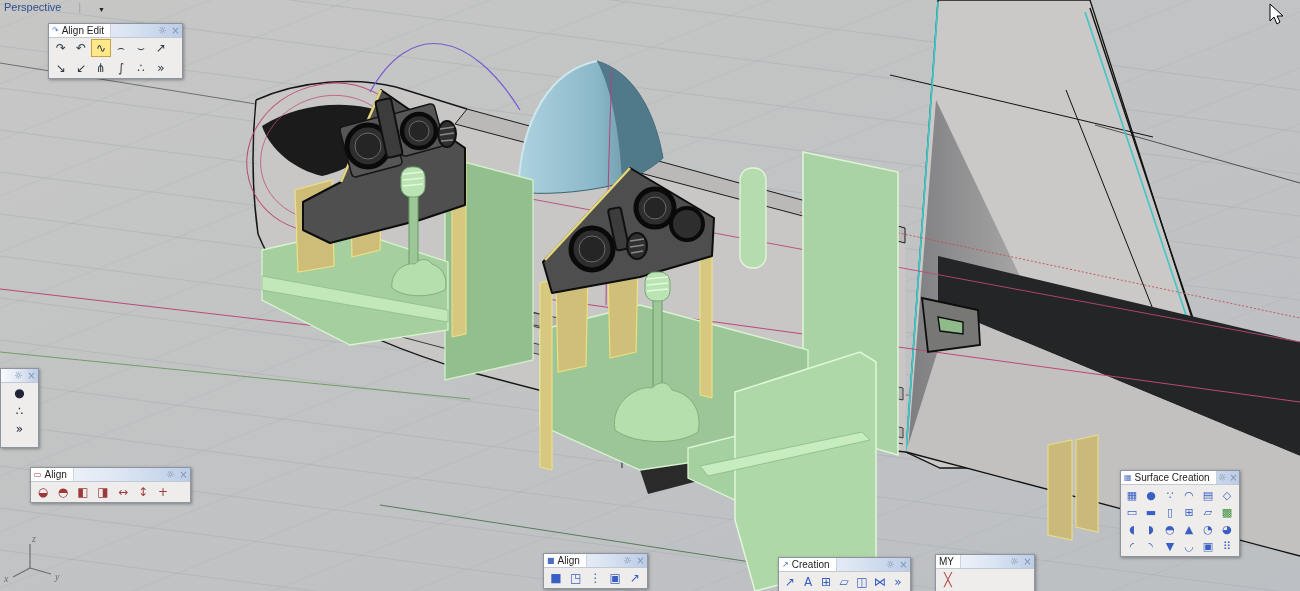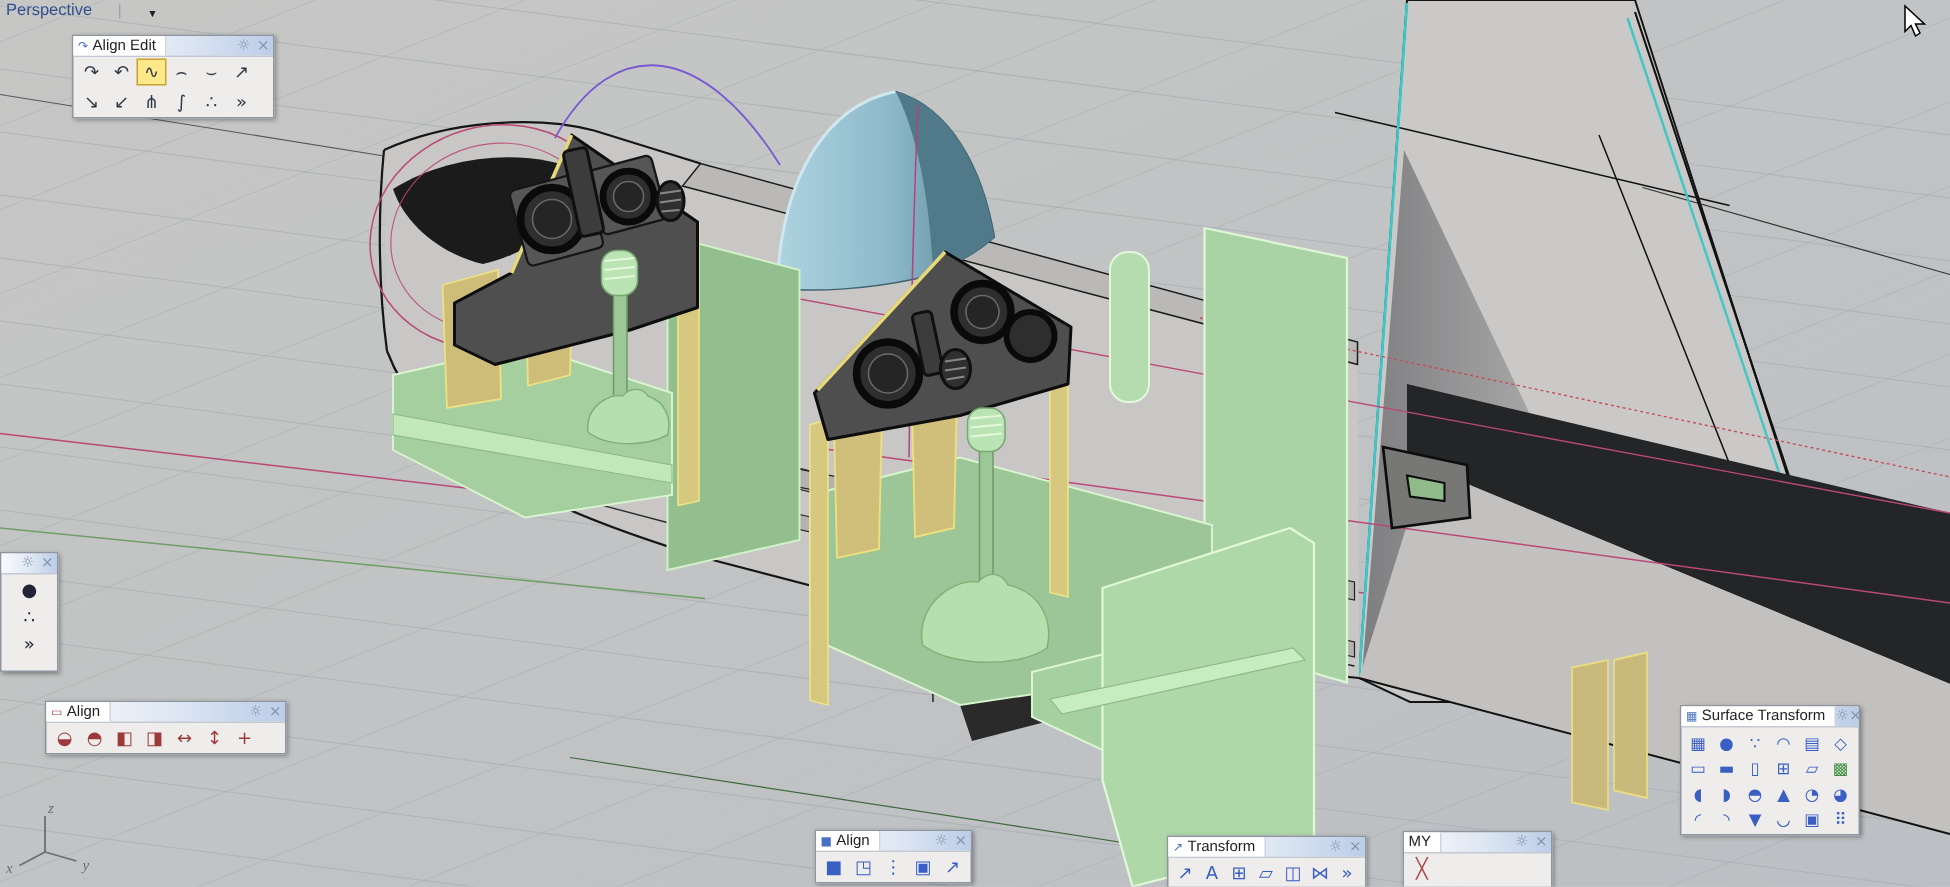--- a/index.html
+++ b/index.html
@@ -351,21 +351,21 @@
       <span class="tb-btn">⋮</span>
       <span class="tb-btn">▣</span>
       <span class="tb-btn">↗</span>
     </div>
 </div>
 
 <div class="toolbar" id="tb-transform">
   <div class="tb-title">
     <span class="tb-tab">
       <span class="ticon">↗</span>
-      <span>Transform</span>
+      <span>Creation</span>
     </span>
     <span class="spacer"></span>
     <span class="tb-ctrl">☼</span>
     <span class="tb-ctrl">×</span>
   </div>
   <div class="tb-row">
       <span class="tb-btn">↗</span>
       <span class="tb-btn">A</span>
       <span class="tb-btn">⊞</span>
       <span class="tb-btn">▱</span>
@@ -386,21 +386,21 @@
   </div>
   <div class="tb-row">
       <span class="tb-btn">╳</span>
     </div>
 </div>
 
 <div class="toolbar" id="tb-surface">
   <div class="tb-title">
     <span class="tb-tab">
       <span class="ticon">▦</span>
-      <span>Surface Transform</span>
+      <span>Surface Creation</span>
     </span>
     <span class="spacer"></span>
     <span class="tb-ctrl">☼</span>
     <span class="tb-ctrl">×</span>
   </div>
   <div class="tb-grid">
       <span class="tb-btn">▦</span>
       <span class="tb-btn">●</span>
       <span class="tb-btn">∵</span>
       <span class="tb-btn">◠</span>

